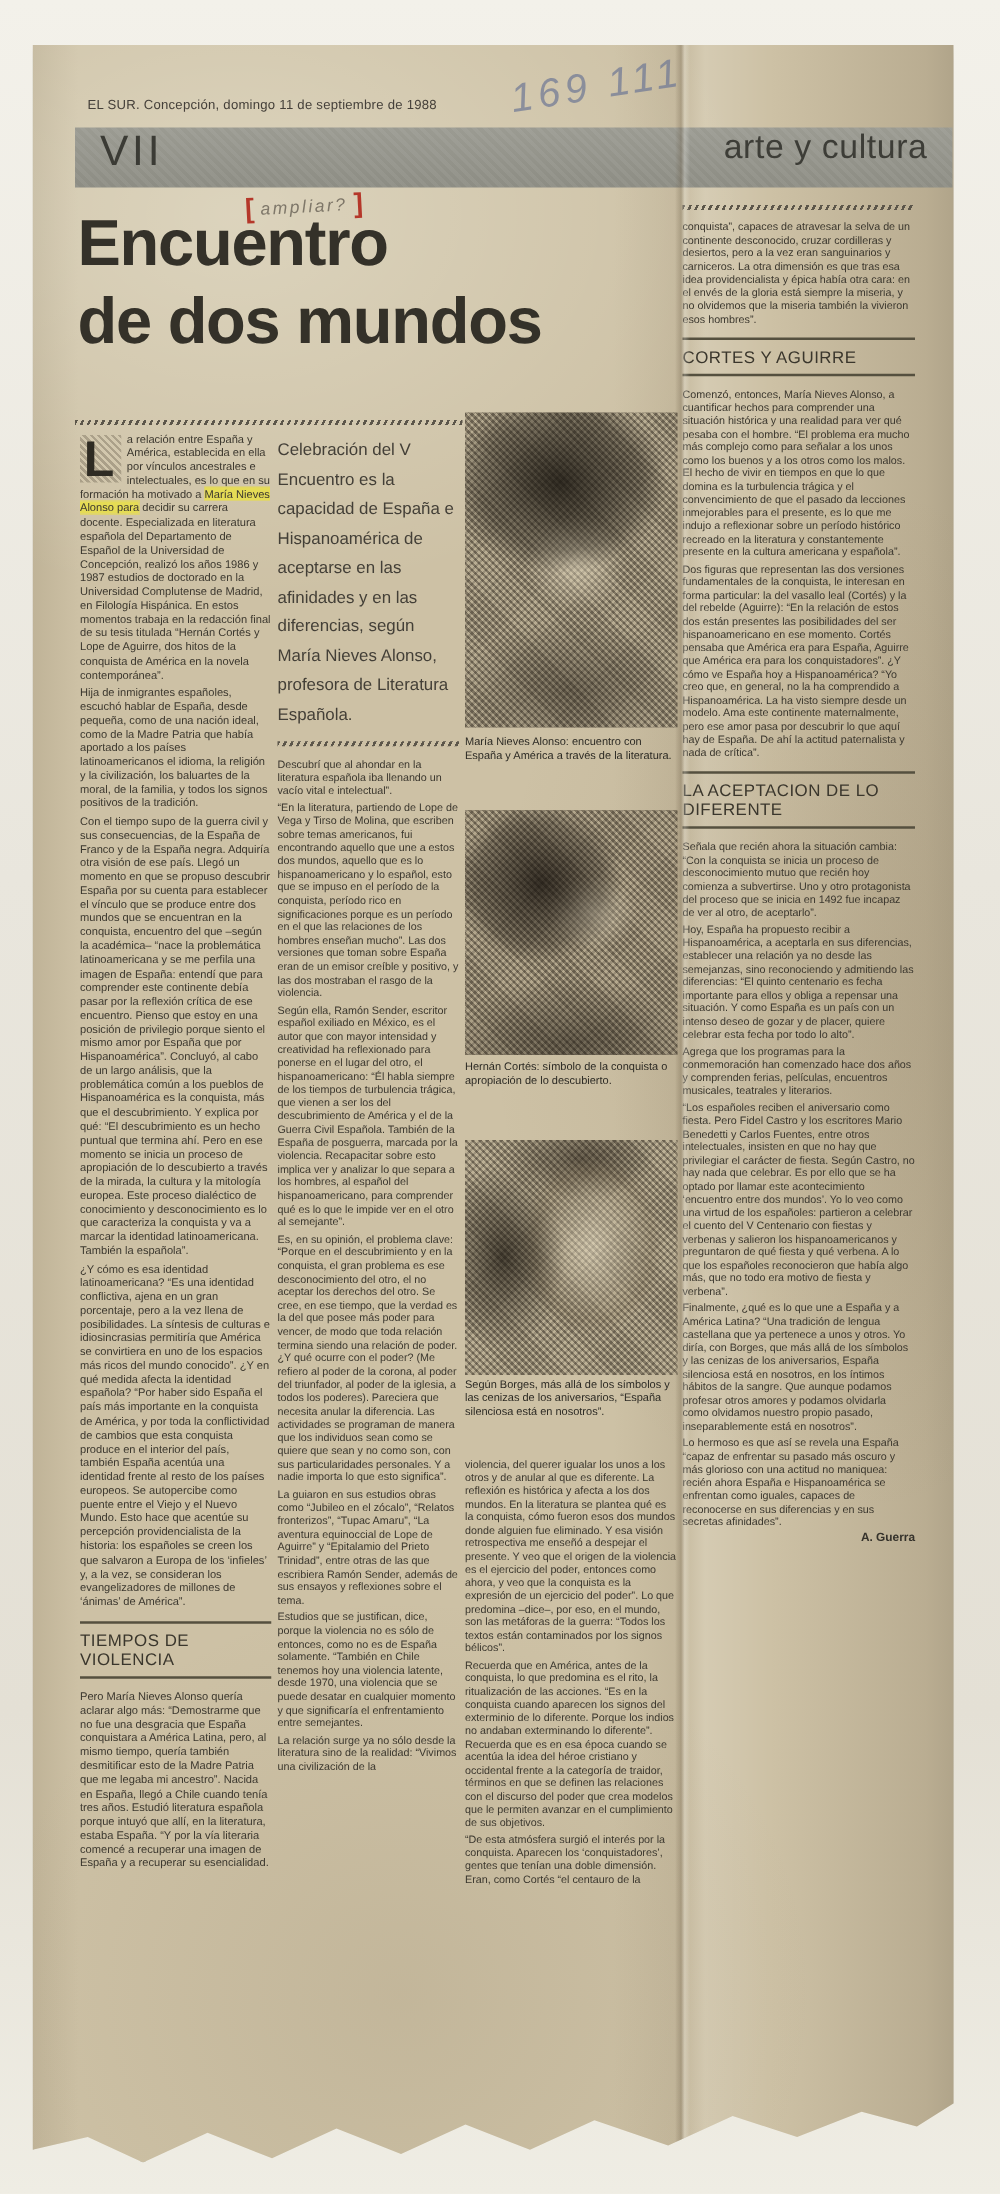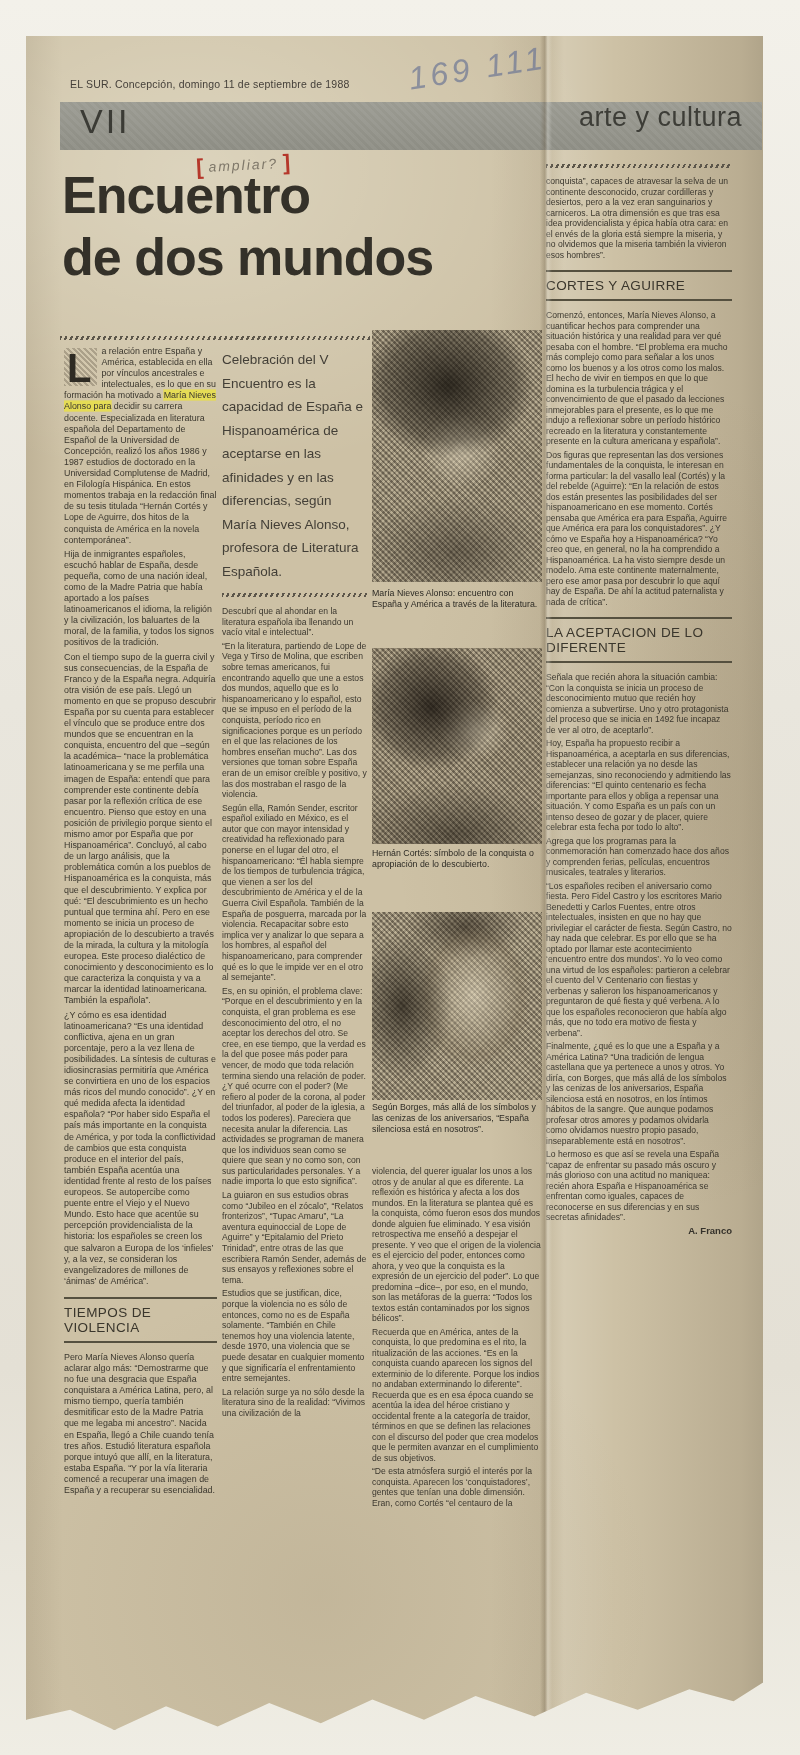--- a/index.html
+++ b/index.html
@@ -179,18 +179,18 @@
       <div class="subhead">CORTES Y AGUIRRE</div>
       <p>Comenzó, entonces, María Nieves Alonso, a cuantificar hechos para comprender una situación histórica y una realidad para ver qué pesaba con el hombre. “El problema era mucho más complejo como para señalar a los unos como los buenos y a los otros como los malos. El hecho de vivir en tiempos en que lo que domina es la turbulencia trágica y el convencimiento de que el pasado da lecciones inmejorables para el presente, es lo que me indujo a reflexionar sobre un período histórico recreado en la literatura y constantemente presente en la cultura americana y española”.</p>
       <p>Dos figuras que representan las dos versiones fundamentales de la conquista, le interesan en forma particular: la del vasallo leal (Cortés) y la del rebelde (Aguirre): “En la relación de estos dos están presentes las posibilidades del ser hispanoamericano en ese momento. Cortés pensaba que América era para España, Aguirre que América era para los conquistadores”. ¿Y cómo ve España hoy a Hispanoamérica? “Yo creo que, en general, no la ha comprendido a Hispanoamérica. La ha visto siempre desde un modelo. Ama este continente maternalmente, pero ese amor pasa por descubrir lo que aquí hay de España. De ahí la actitud paternalista y nada de crítica”.</p>
       <div class="subhead">LA ACEPTACION DE LO DIFERENTE</div>
       <p>Señala que recién ahora la situación cambia: “Con la conquista se inicia un proceso de desconocimiento mutuo que recién hoy comienza a subvertirse. Uno y otro protagonista del proceso que se inicia en 1492 fue incapaz de ver al otro, de aceptarlo”.</p>
       <p>Hoy, España ha propuesto recibir a Hispanoamérica, a aceptarla en sus diferencias, establecer una relación ya no desde las semejanzas, sino reconociendo y admitiendo las diferencias: “El quinto centenario es fecha importante para ellos y obliga a repensar una situación. Y como España es un país con un intenso deseo de gozar y de placer, quiere celebrar esta fecha por todo lo alto”.</p>
       <p>Agrega que los programas para la conmemoración han comenzado hace dos años y comprenden ferias, películas, encuentros musicales, teatrales y literarios.</p>
       <p>“Los españoles reciben el aniversario como fiesta. Pero Fidel Castro y los escritores Mario Benedetti y Carlos Fuentes, entre otros intelectuales, insisten en que no hay que privilegiar el carácter de fiesta. Según Castro, no hay nada que celebrar. Es por ello que se ha optado por llamar este acontecimiento ‘encuentro entre dos mundos’. Yo lo veo como una virtud de los españoles: partieron a celebrar el cuento del V Centenario con fiestas y verbenas y salieron los hispanoamericanos y preguntaron de qué fiesta y qué verbena. A lo que los españoles reconocieron que había algo más, que no todo era motivo de fiesta y verbena”.</p>
       <p>Finalmente, ¿qué es lo que une a España y a América Latina? “Una tradición de lengua castellana que ya pertenece a unos y otros. Yo diría, con Borges, que más allá de los símbolos y las cenizas de los aniversarios, España silenciosa está en nosotros, en los íntimos hábitos de la sangre. Que aunque podamos profesar otros amores y podamos olvidarla como olvidamos nuestro propio pasado, inseparablemente está en nosotros”.</p>
       <p>Lo hermoso es que así se revela una España “capaz de enfrentar su pasado más oscuro y más glorioso con una actitud no maniquea: recién ahora España e Hispanoamérica se enfrentan como iguales, capaces de reconocerse en sus diferencias y en sus secretas afinidades”.</p>
-      <div class="byline">A. Franco</div>
+      <div class="byline">A. Guerra</div>
     </div>
 
     <div class="fold-line"></div>
   </div>
 </div>
 
 </body></html>

